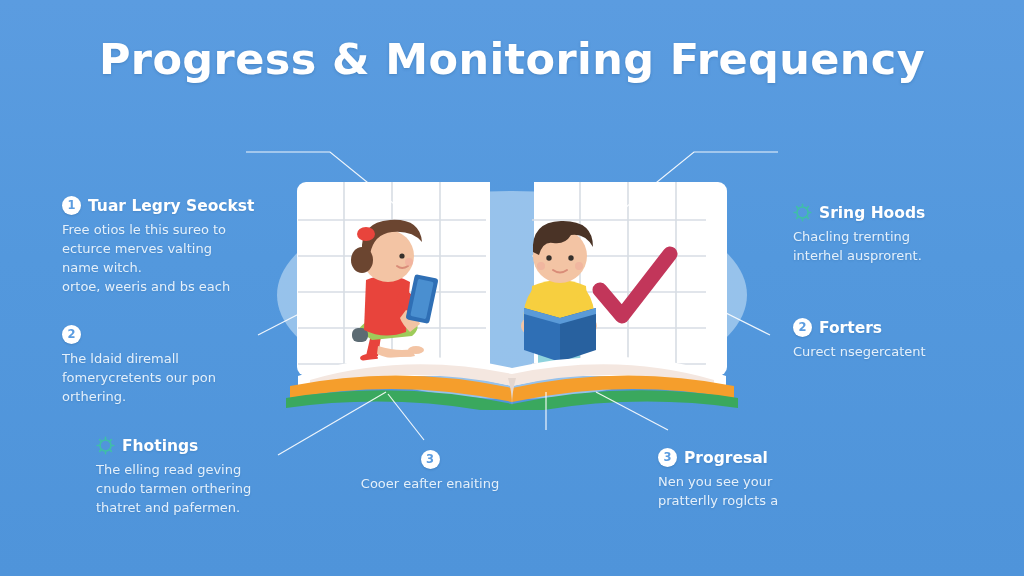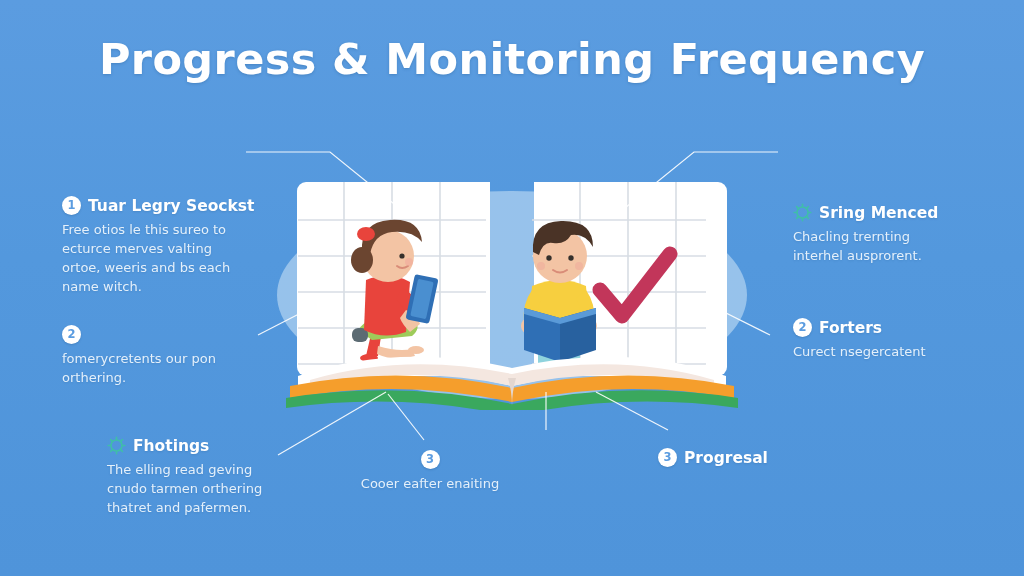--- a/index.html
+++ b/index.html
@@ -108,21 +108,21 @@
   }
   .body-text .ln { display: block; white-space: nowrap; }
 
   .block.b-left   { text-align: left; }
   .block.b-center { text-align: center; }
   .block.b-center .head { justify-content: center; }
 
   
   #blk-left-1   { left: 62px;  top: 196px; }
   #blk-left-2   { left: 62px;  top: 325px; }
-  #blk-left-3   { left: 107px;  top: 436px; }
+  #blk-left-3   { left: 96px;  top: 436px; }
   #blk-right-1  { left: 793px; top: 203px; }
   #blk-right-2  { left: 793px; top: 318px; }
   #blk-right-3  { left: 658px; top: 448px; }
   #blk-bottom-c { left: 345px; top: 450px; width: 170px; }
 </style>
 </head>
 <body>
 
 <div id="stage">
 
@@ -231,30 +231,31 @@
   </svg>
 
   <div class="block b-left" id="blk-left-1">
     <div class="head">
       <div class="badge">1</div>
       <div class="head-text">Tuar Legry Seockst</div>
     </div>
     <div class="body-text">
       <span class="ln">Free otios le this sureo to</span>
       <span class="ln">ecturce merves valting</span>
+      <span class="ln">name witch.</span>
       <span class="ln">ortoe, weeris and bs each</span>
-      <span class="ln">name witch.</span>
     </div>
   </div>
 
   <div class="block b-left" id="blk-left-2">
     <div class="head">
       <div class="badge">2</div>
     </div>
     <div class="body-text">
+      <span class="ln">The ldaid diremall</span>
       <span class="ln">fomerycretents our pon</span>
       <span class="ln">orthering.</span>
     </div>
   </div>
 
   <div class="block b-left" id="blk-left-3">
     <div class="head">
       <svg class="gear-ico" viewBox="0 0 24 24">
         <circle cx="12" cy="12" r="7" fill="none" stroke="#3fbfa8" stroke-width="2"></circle>
         <g stroke="#3fbfa8" stroke-width="2" stroke-linecap="round">
@@ -285,21 +286,21 @@
           <line x1="12" y1="1.5" x2="12" y2="4"></line>
           <line x1="12" y1="20" x2="12" y2="22.5"></line>
           <line x1="1.5" y1="12" x2="4" y2="12"></line>
           <line x1="20" y1="12" x2="22.5" y2="12"></line>
           <line x1="4.6" y1="4.6" x2="6.4" y2="6.4"></line>
           <line x1="17.6" y1="17.6" x2="19.4" y2="19.4"></line>
           <line x1="19.4" y1="4.6" x2="17.6" y2="6.4"></line>
           <line x1="6.4" y1="17.6" x2="4.6" y2="19.4"></line>
         </g>
       </svg>
-      <div class="head-text">Sring Menced</div>
+      <div class="head-text">Sring Hoods</div>
     </div>
     <div class="body-text">
       <span class="ln">Chacling trernting</span>
       <span class="ln">interhel ausprorent.</span>
     </div>
   </div>
 
   <div class="block b-left" id="blk-right-2">
     <div class="head">
       <div class="badge">2</div>
@@ -308,20 +309,24 @@
     <div class="body-text">
       <span class="ln">Curect nsegercatent</span>
     </div>
   </div>
 
   <div class="block b-left" id="blk-right-3">
     <div class="head">
       <div class="badge">3</div>
       <div class="head-text">Progresal</div>
     </div>
+    <div class="body-text">
+      <span class="ln">Nen you see your</span>
+      <span class="ln">pratterlly roglcts a</span>
+    </div>
   </div>
 
   <div class="block b-center" id="blk-bottom-c">
     <div class="head">
       <div class="badge">3</div>
     </div>
     <div class="body-text">
       <span class="ln">Cooer eafter enaiting</span>
     </div>
   </div>

